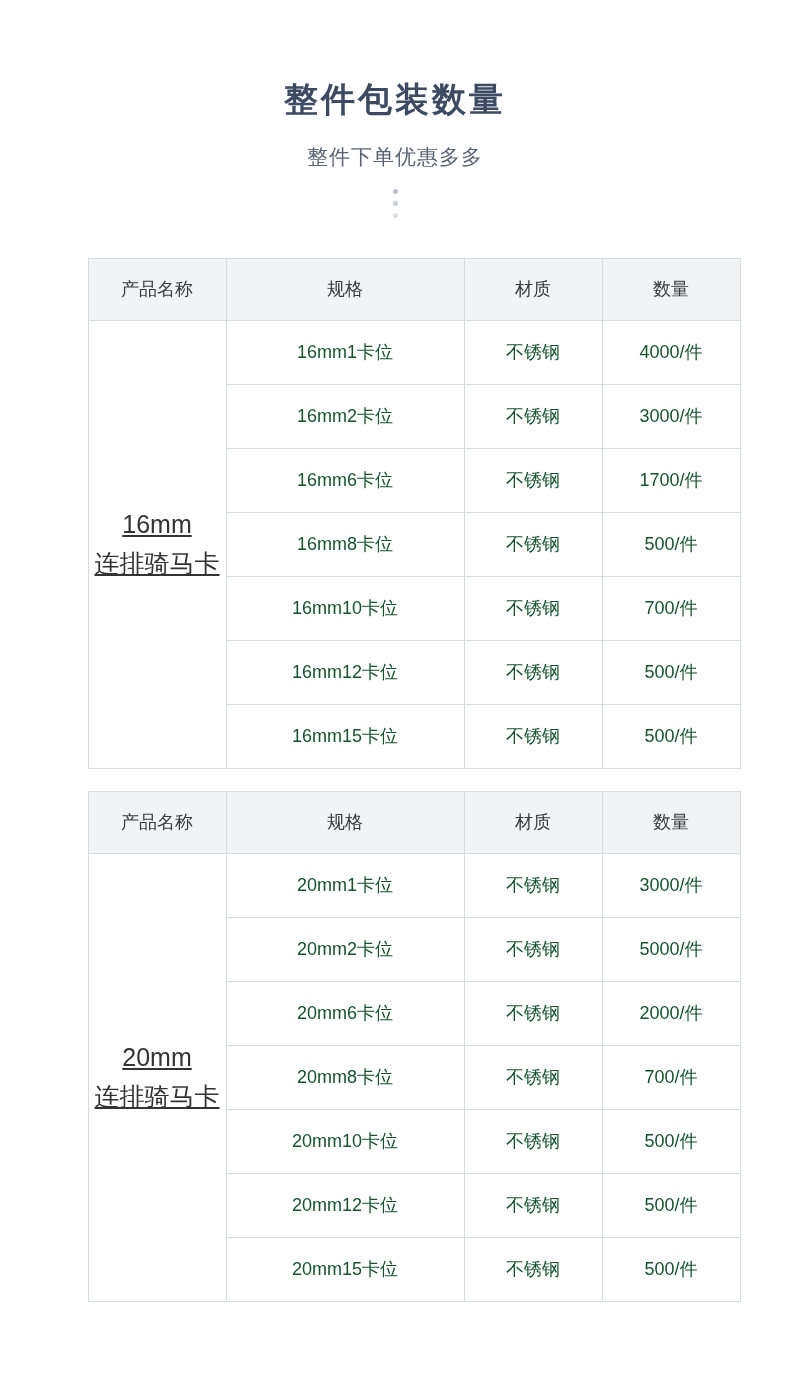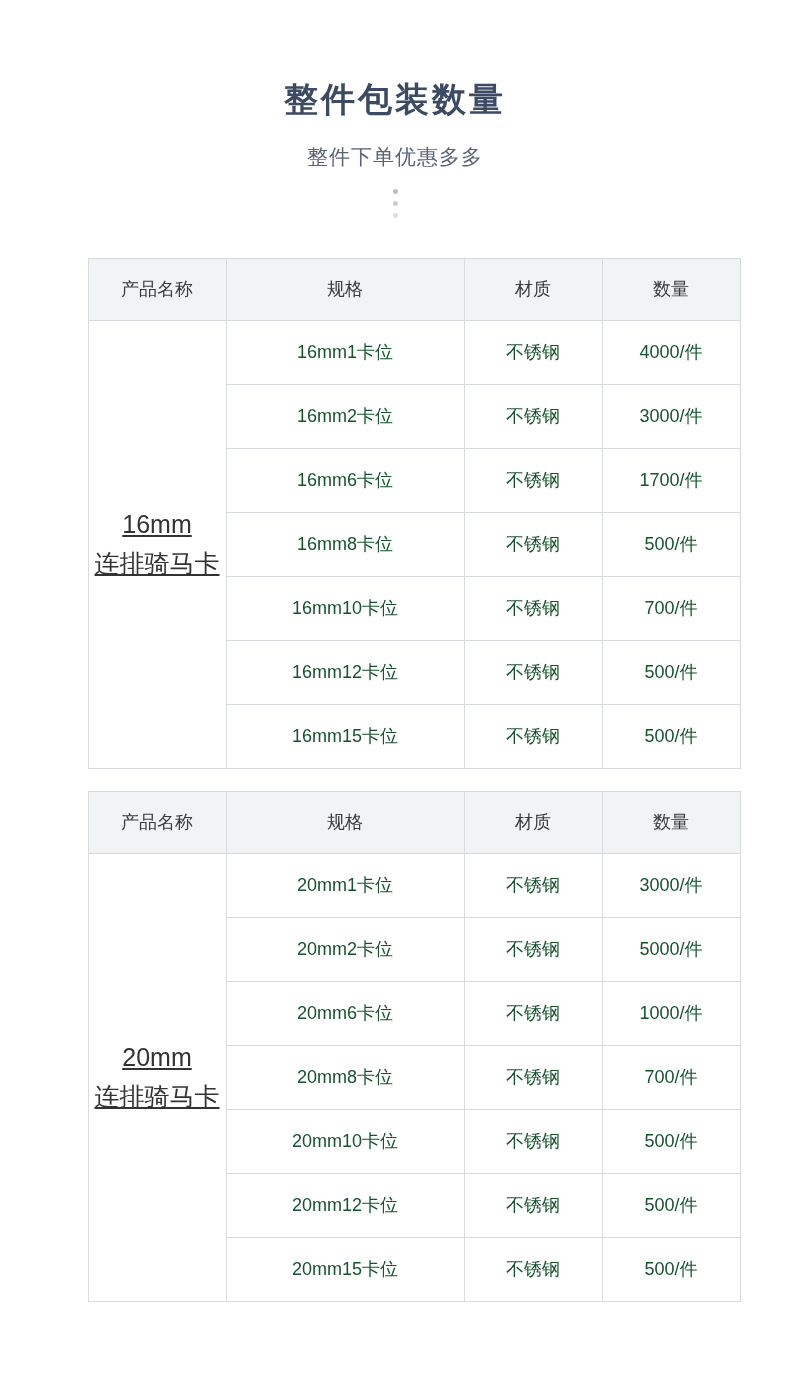--- a/index.html
+++ b/index.html
@@ -202,21 +202,21 @@
             <td>3000/件</td>
           </tr>
           <tr>
             <td>20mm2卡位</td>
             <td>不锈钢</td>
             <td>5000/件</td>
           </tr>
           <tr>
             <td>20mm6卡位</td>
             <td>不锈钢</td>
-            <td>1000/件</td>
+            <td>2000/件</td>
           </tr>
           <tr>
             <td>20mm8卡位</td>
             <td>不锈钢</td>
             <td>700/件</td>
           </tr>
           <tr>
             <td>20mm10卡位</td>
             <td>不锈钢</td>
             <td>500/件</td>

